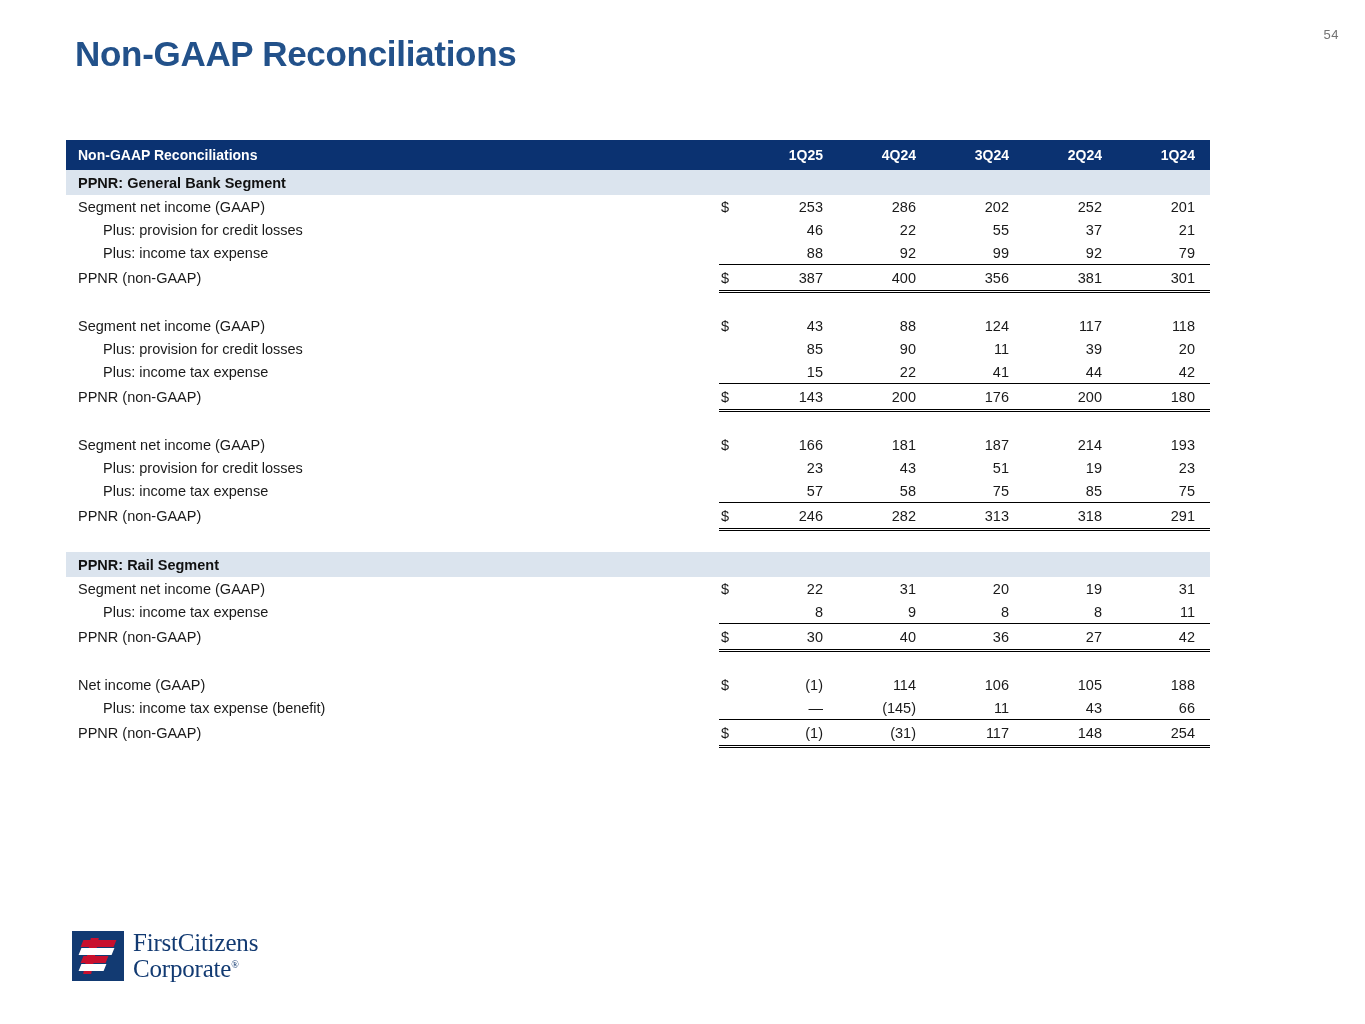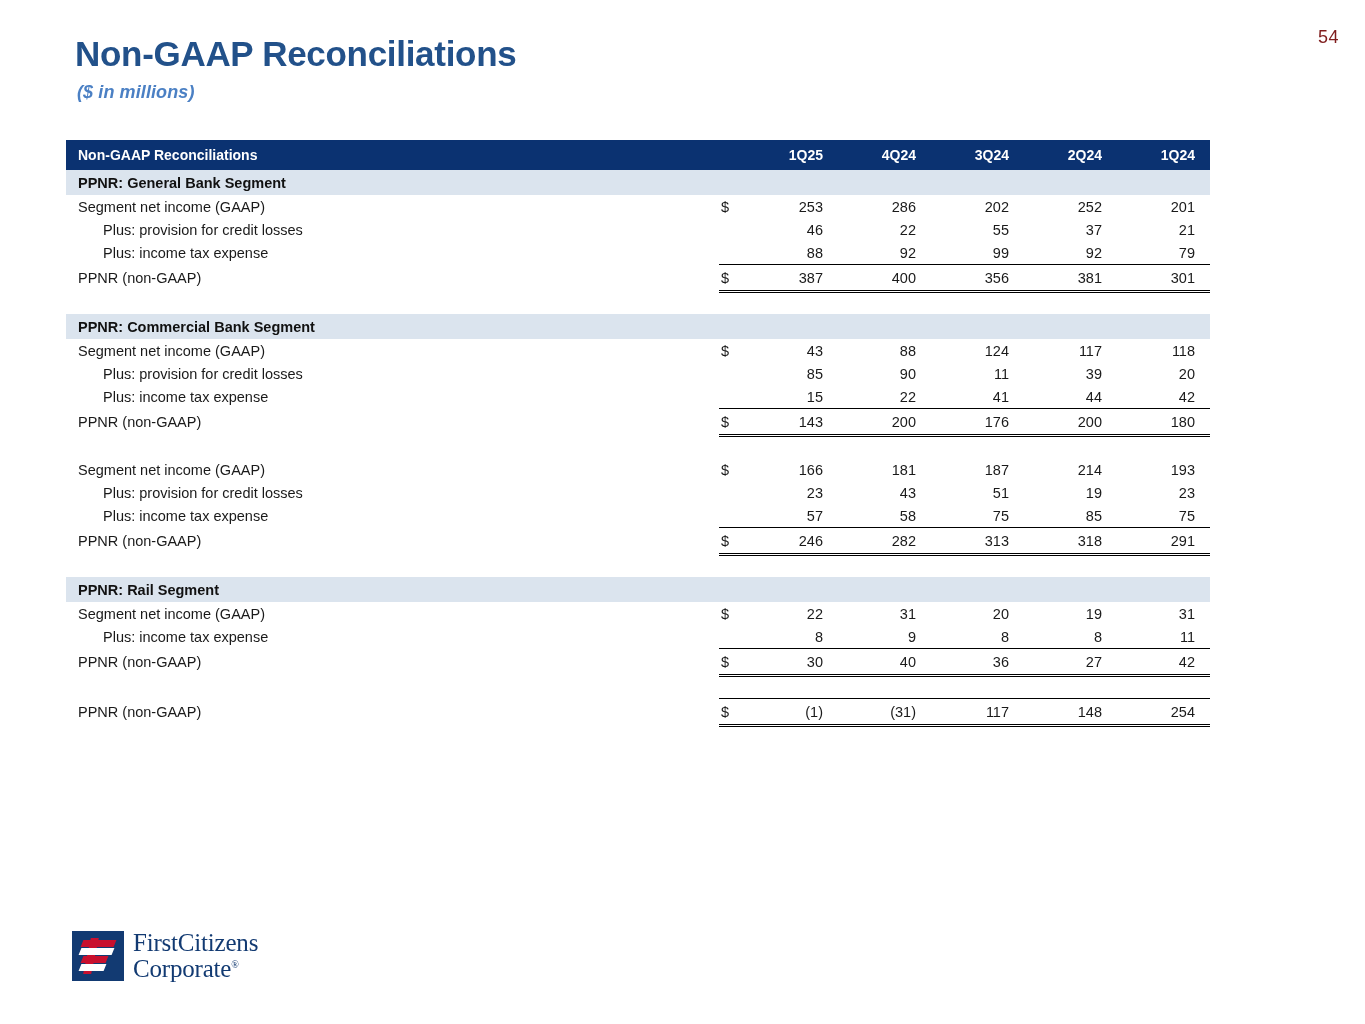--- a/index.html
+++ b/index.html
@@ -14,22 +14,22 @@
     position: relative;
     overflow: hidden;
     -webkit-font-smoothing: antialiased;
   }
 
   
   .page-number {
     position: absolute;
     top: 27px;
     right: 26px;
-    font-size: 18px;
-    color: #7f1d1d;
+    font-size: 13px;
+    color: #737373;
     letter-spacing: 0.5px;
   }
 
   
   .title-block {
     position: absolute;
     left: 75px;
     top: 36px;
   }
   .slide-title {
@@ -163,21 +163,20 @@
   .logo-line2 { font-size: 25px; letter-spacing: -0.2px; }
   .logo-line2 sup { font-size: 10px; vertical-align: super; }
 </style>
 </head>
 <body>
 
 <div class="page-number">54</div>
 
 <div class="title-block">
   <h1 class="slide-title">Non-GAAP Reconciliations</h1>
-  <div class="slide-subtitle">($ in millions)</div>
 </div>
 
 <table class="recon-table">
   <colgroup>
     <col class="col-label">
     <col class="col-sym">
     <col class="col-num">
     <col class="col-num">
     <col class="col-num">
     <col class="col-num">
@@ -227,23 +226,20 @@
         <td class="sym">$</td>
         <td class="num">387</td>
         <td class="num">400</td>
         <td class="num">356</td>
         <td class="num">381</td>
         <td class="num">301</td>
       </tr>
       <tr class="spacer-row">
         <td colspan="7"></td>
       </tr>
-      <tr class="section-row">
-        <td colspan="7">PPNR: Commercial Bank Segment</td>
-      </tr>
       <tr class="data-row">
         <td class="label">Segment net income (GAAP)</td>
         <td class="sym">$</td>
         <td class="num">43</td>
         <td class="num">88</td>
         <td class="num">124</td>
         <td class="num">117</td>
         <td class="num">118</td>
       </tr>
       <tr class="data-row">
@@ -340,20 +336,38 @@
         <td class="label">PPNR (non-GAAP)</td>
         <td class="sym">$</td>
         <td class="num">30</td>
         <td class="num">40</td>
         <td class="num">36</td>
         <td class="num">27</td>
         <td class="num">42</td>
       </tr>
       <tr class="spacer-row">
         <td colspan="7"></td>
+      </tr>
+      <tr class="data-row">
+        <td class="label">Net income (GAAP)</td>
+        <td class="sym">$</td>
+        <td class="num">(1)</td>
+        <td class="num">114</td>
+        <td class="num">106</td>
+        <td class="num">105</td>
+        <td class="num">188</td>
+      </tr>
+      <tr class="data-row">
+        <td class="label indent">Plus: income tax expense (benefit)</td>
+        <td class="sym"></td>
+        <td class="num">—</td>
+        <td class="num">(145)</td>
+        <td class="num">11</td>
+        <td class="num">43</td>
+        <td class="num">66</td>
       </tr>
       <tr class="data-row total-row">
         <td class="label">PPNR (non-GAAP)</td>
         <td class="sym">$</td>
         <td class="num">(1)</td>
         <td class="num">(31)</td>
         <td class="num">117</td>
         <td class="num">148</td>
         <td class="num">254</td>
       </tr>

